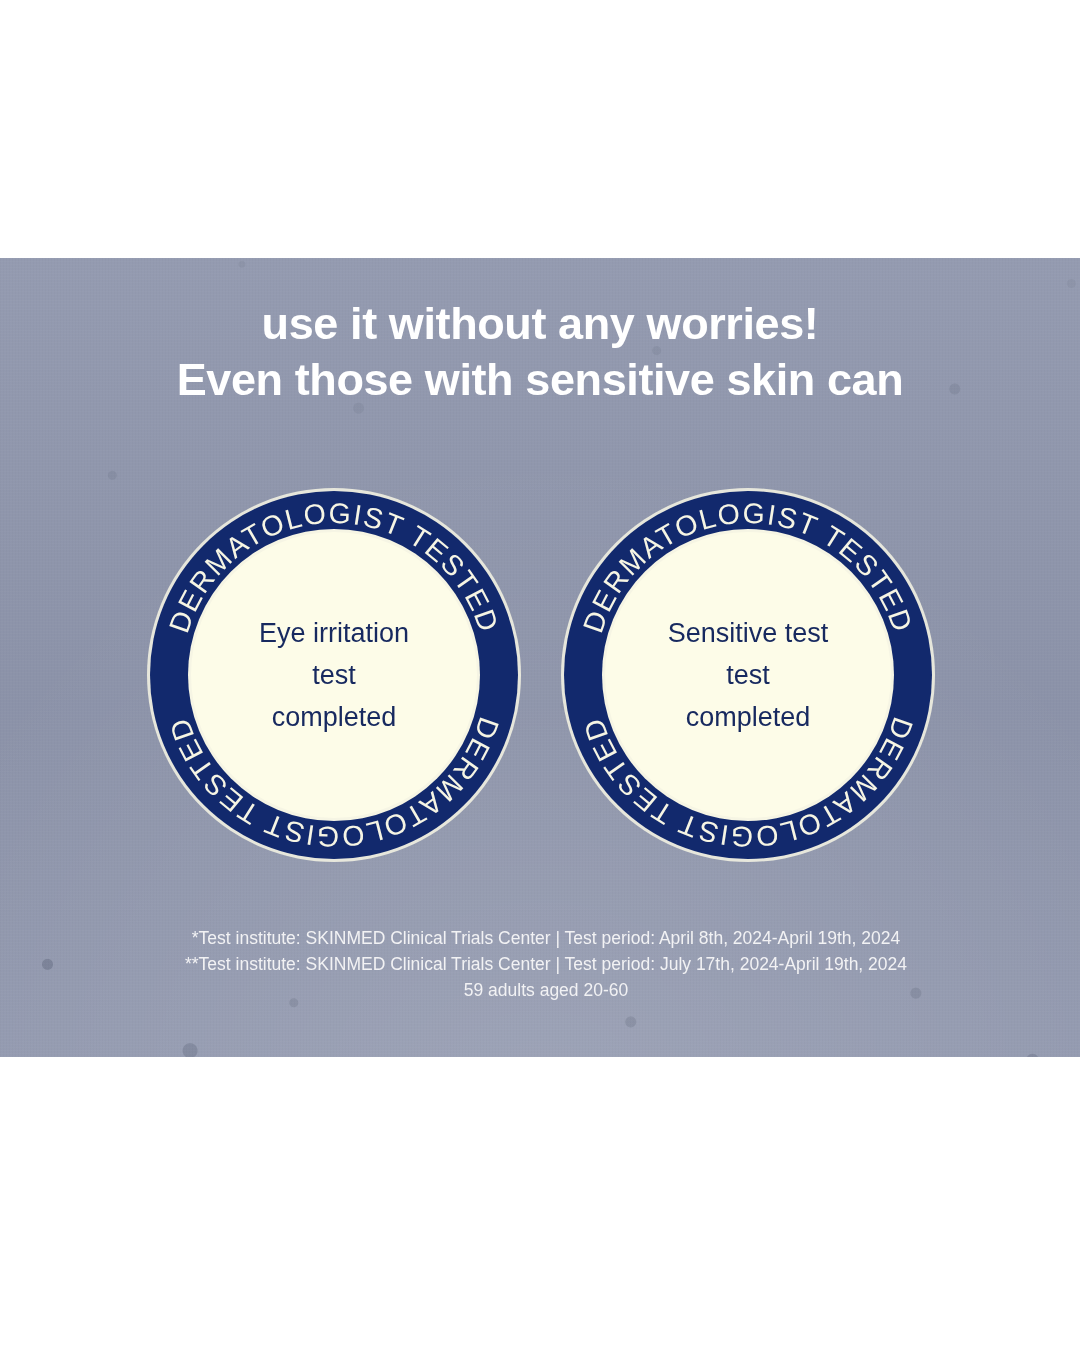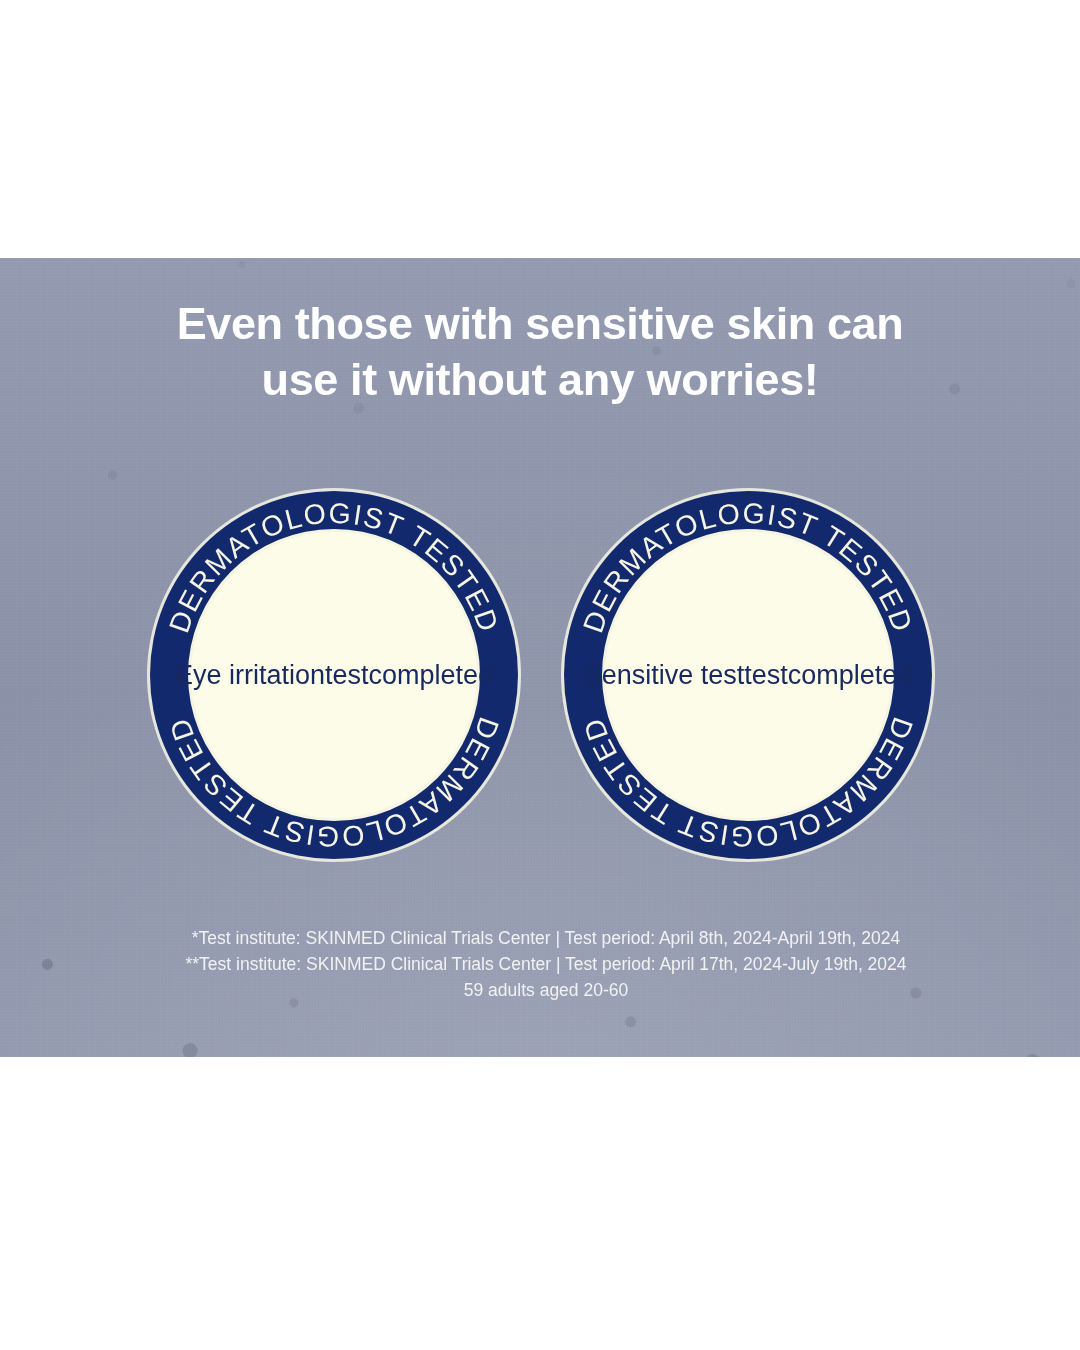--- a/index.html
+++ b/index.html
@@ -108,21 +108,21 @@
   .badge.left  { left: 146px; }
   .badge.right { left: 560px; }
 
   .badge svg { display: block; width: 376px; height: 376px; }
 
   .badge .inner-text {
     position: absolute;
     left: 0; top: 0;
     width: 376px; height: 376px;
     display: flex;
-    flex-direction: row;
+    flex-direction: column;
     align-items: center;
     justify-content: center;
     color: #17295f;
     font-size: 27px;
     line-height: 42px;
     text-align: center;
     pointer-events: none;
   }
   .badge .inner-text .l { display: block; white-space: nowrap; }
 
@@ -144,22 +144,22 @@
 <body>
 
 <div id="panel">
   <div class="tex tex1"></div>
   <div class="tex tex2"></div>
   <div class="tex tex3"></div>
   <div class="grain"></div>
 </div>
 
 <div id="headline">
+  <span class="ln">use it without any worries!</span>
   <span class="ln">Even those with sensitive skin can</span>
-  <span class="ln">use it without any worries!</span>
 </div>
 
 <div id="badges">
 
   <div class="badge left">
     <svg viewBox="0 0 376 376" xmlns="http://www.w3.org/2000/svg" aria-hidden="true">
       <defs>
         <path id="arcTopL" d="M 36,188 A 152,152 0 0 1 340,188"></path>
         <path id="arcBottomL" d="M 340,188 A 152,152 0 0 1 36,188"></path>
       </defs>
@@ -202,15 +202,15 @@
       <span class="l">Sensitive test</span>
       <span class="l">test</span>
       <span class="l">completed</span>
     </div>
   </div>
 
 </div>
 
 <div id="footnotes">
   <span class="fn">*Test institute: SKINMED Clinical Trials Center | Test period: April 8th, 2024-April 19th, 2024</span>
-  <span class="fn">**Test institute: SKINMED Clinical Trials Center | Test period: April 17th, 2024-July 19th, 2024</span>
+  <span class="fn">**Test institute: SKINMED Clinical Trials Center | Test period: July 17th, 2024-April 19th, 2024</span>
   <span class="fn">59 adults aged 20-60</span>
 </div>
 
 </body></html>

